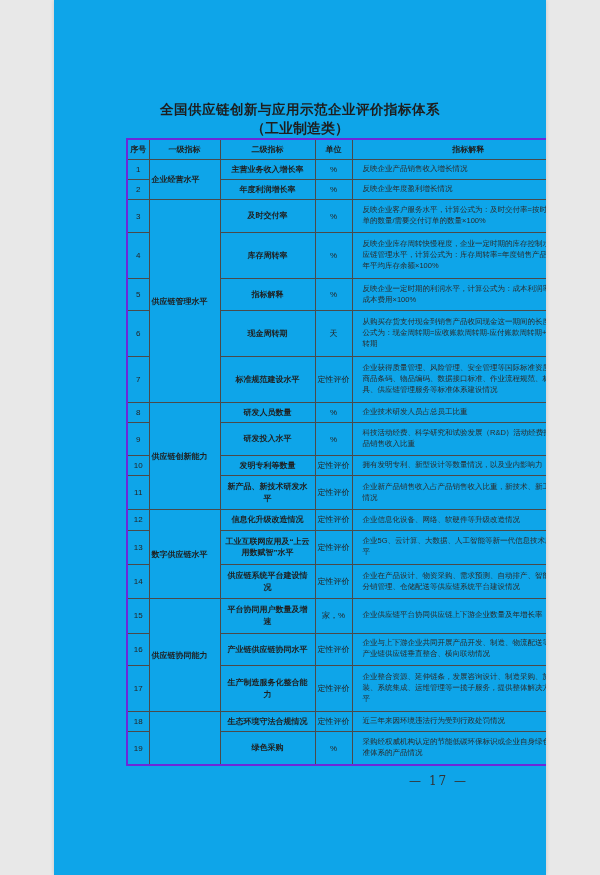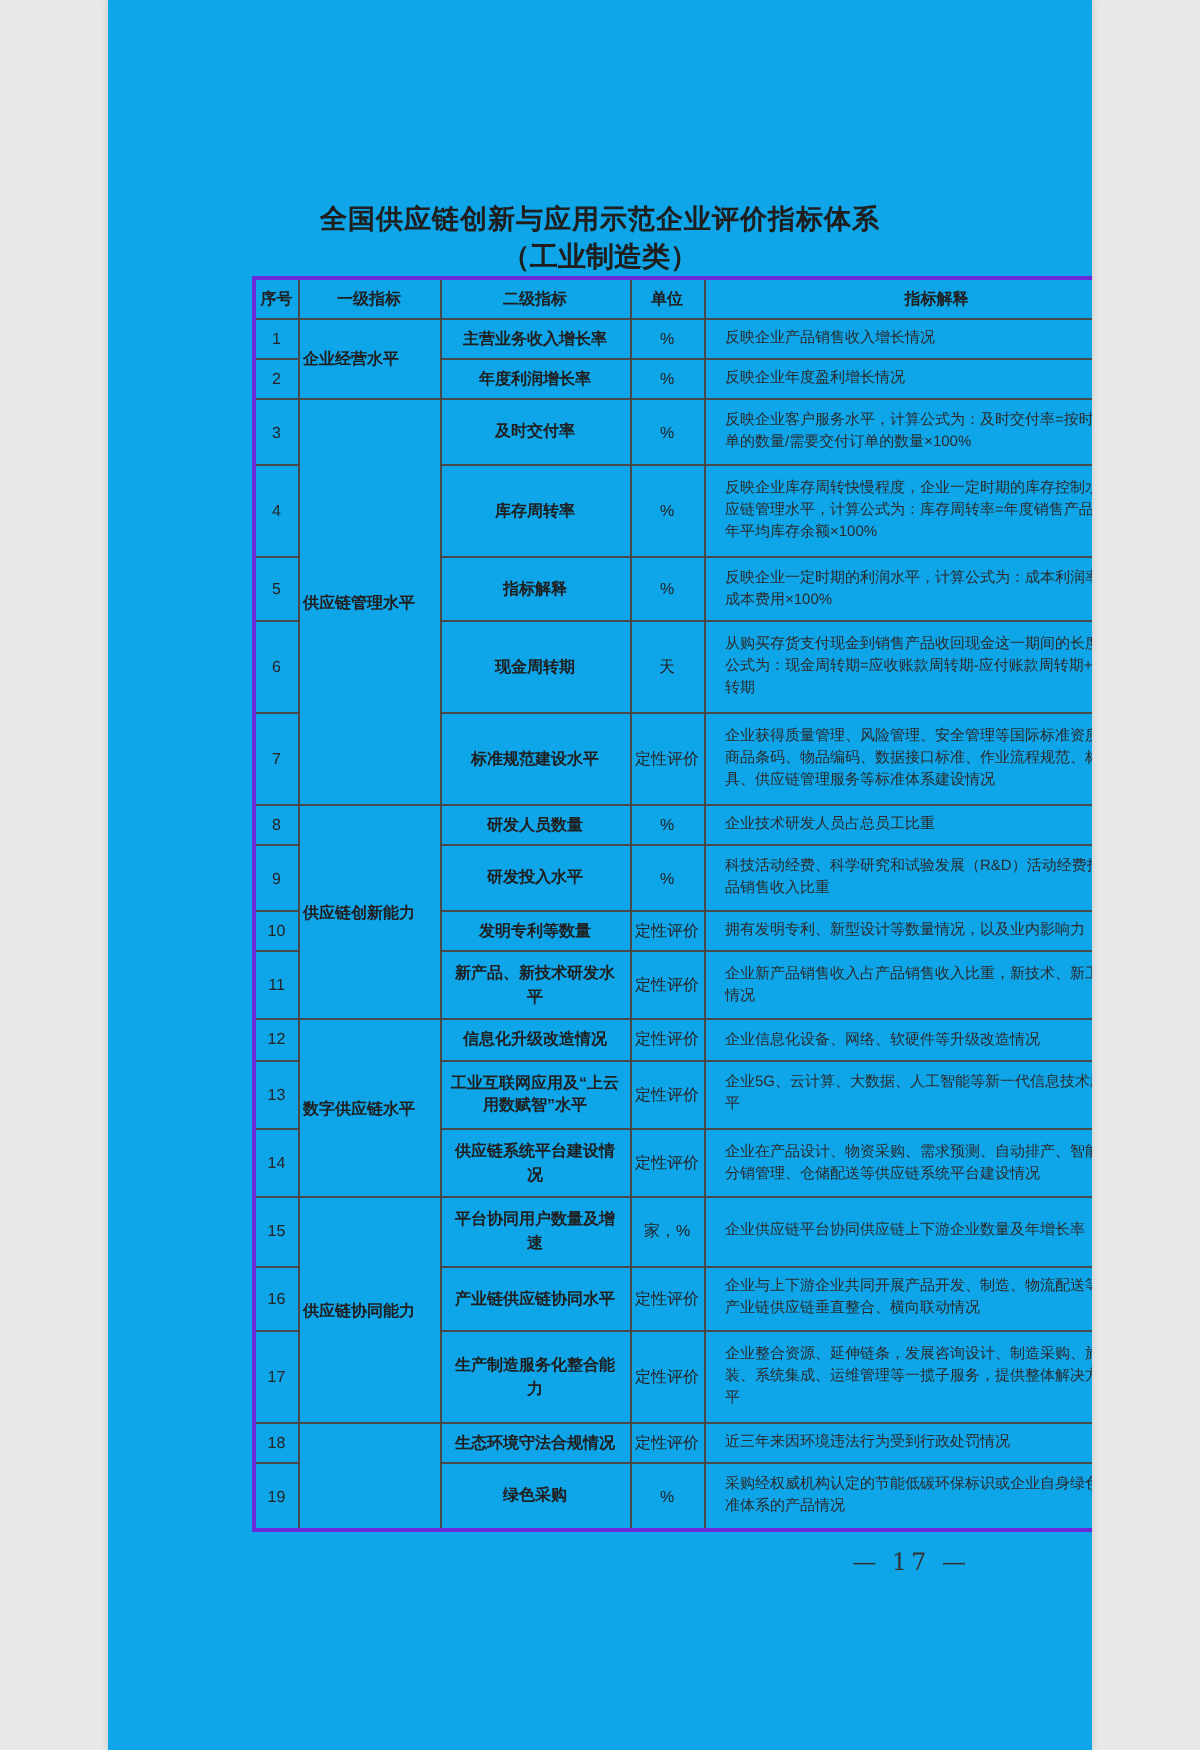--- a/index.html
+++ b/index.html
@@ -90,21 +90,21 @@
   td.expl {
     font-size: 7.5px;
     text-align: left;
     padding: 2px 10px;
     line-height: 1.45;
     color: #2b2b2b;
   }
   .page-number {
     position: absolute;
     top: 774px;
-    right: 61px;
+    right: 78px;
     font-family: "DejaVu Serif", serif;
     font-size: 12px;
     color: #333;
     letter-spacing: 2px;
   }
 </style>
 </head>
 <body>
 
 <div class="page">

